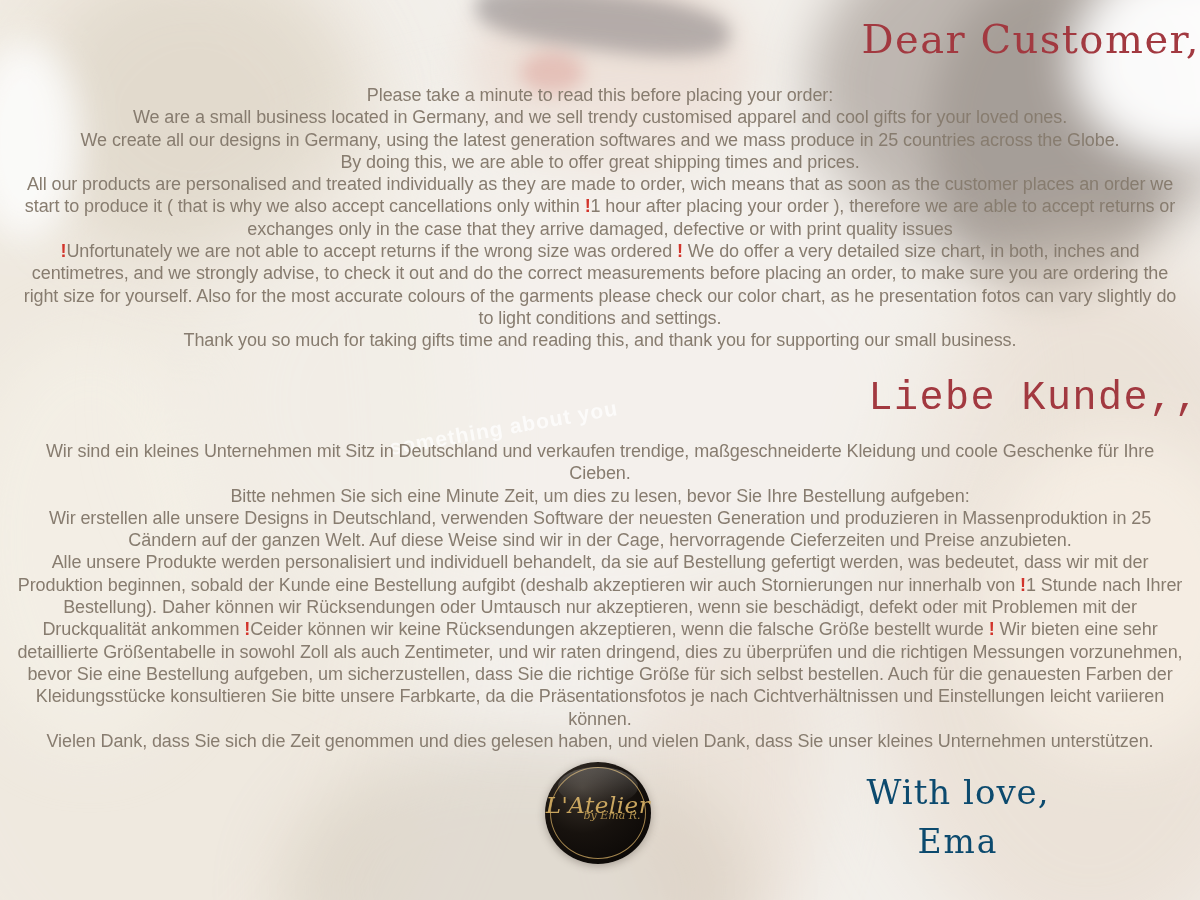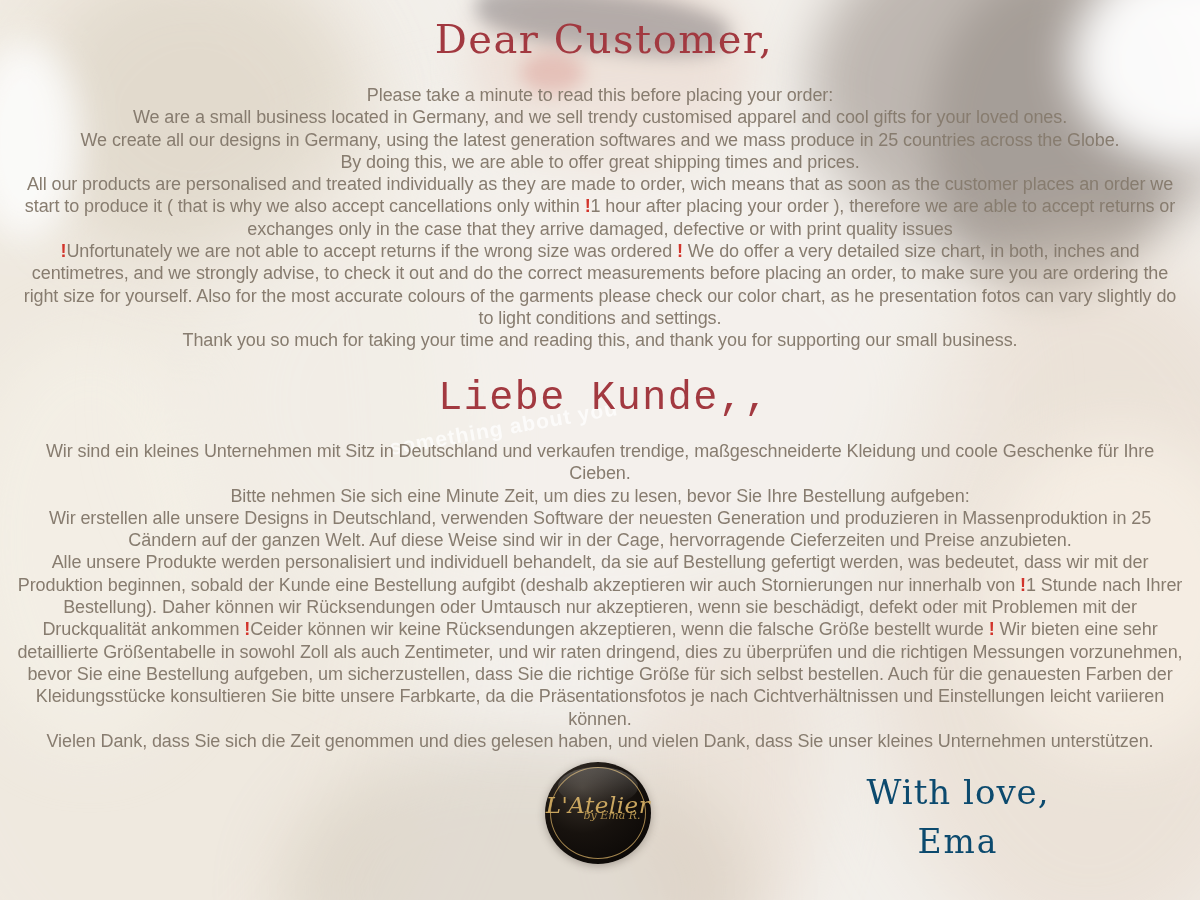--- a/index.html
+++ b/index.html
@@ -29,21 +29,21 @@
   .bg-wash { position:absolute; inset:0; background:rgba(255,255,255,0.35); }
   .watermark {
     position:absolute; left:388px; top:416px; z-index:1;
     transform:rotate(-10deg);
     color:rgba(255,255,255,0.72); font-size:21px; font-weight:bold;
     letter-spacing:1px; white-space:nowrap;
   }
   
   .content { position:absolute; inset:0; z-index:2; }
   .script-title {
-    position:absolute; left:8px; right:0; text-align:center;
+    position:absolute; left:8px; right:0; text-align:right;
     font-family:"DejaVu Serif", serif; font-weight:normal;
     color:#a23940; font-size:40px; letter-spacing:1.5px; margin:0;
   }
   #en-title { top:16px; }
   #de-title { top:376px;font-family:Liberation Mono, monospace; }
   .body-block {
     position:absolute; left:14px; right:14px; text-align:center;
     color:#877c6f; font-size:18px; line-height:22.3px; letter-spacing:-0.1px;
   }
   #en-body { top:84px; }
@@ -113,21 +113,21 @@
 
     <h1 class="script-title" id="en-title">Dear Customer,</h1>
 
     <div class="body-block" id="en-body">
       <p>Please take a minute to read this before placing your order:</p>
       <p>We are a small business located in Germany, and we sell trendy customised apparel and cool gifts for your loved ones.</p>
       <p>We create all our designs in Germany, using the latest generation softwares and we mass produce in 25 countries across the Globe.</p>
       <p>By doing this, we are able to offer great shipping times and prices.</p>
       <p><span>All our products are personalised and treated individually as they are made to order, wich means that as soon as the customer places an order we start to produce it ( that is why we also accept cancellations only within </span><span class="excl">!</span><span>1 hour after placing your order ), therefore we are able to accept returns or exchanges only in the case that they arrive damaged, defective or with print quality issues</span></p>
       <p><span class="excl">!</span><span>Unfortunately we are not able to accept returns if the wrong size was ordered </span><span class="excl">!</span><span> We do offer a very detailed size chart, in both, inches and centimetres, and we strongly advise, to check it out and do the correct measurements before placing an order, to make sure you are ordering the right size for yourself. Also for the most accurate colours of the garments please check our color chart, as he presentation fotos can vary slightly do to light conditions and settings.</span></p>
-      <p>Thank you so much for taking your time and reading this, and thank you for supporting our small business.</p>
+      <p>Thank you so much for taking gifts time and reading this, and thank you for supporting our small business.</p>
     </div>
 
     <h1 class="script-title" id="de-title">Liebe Kunde,,</h1>
 
     <div class="body-block" id="de-body">
       <p>Wir sind ein kleines Unternehmen mit Sitz in Deutschland und verkaufen trendige, maßgeschneiderte Kleidung und coole Geschenke für Ihre Cieben.</p>
       <p>Bitte nehmen Sie sich eine Minute Zeit, um dies zu lesen, bevor Sie Ihre Bestellung aufgeben:</p>
       <p>Wir erstellen alle unsere Designs in Deutschland, verwenden Software der neuesten Generation und produzieren in Massenproduktion in 25 Cändern auf der ganzen Welt. Auf diese Weise sind wir in der Cage, hervorragende Cieferzeiten und Preise anzubieten.</p>
       <p><span>Alle unsere Produkte werden personalisiert und individuell behandelt, da sie auf Bestellung gefertigt werden, was bedeutet, dass wir mit der Produktion beginnen, sobald der Kunde eine Bestellung aufgibt (deshalb akzeptieren wir auch Stornierungen nur innerhalb von </span><span class="excl">!</span><span>1 Stunde nach Ihrer Bestellung). Daher können wir Rücksendungen oder Umtausch nur akzeptieren, wenn sie beschädigt, defekt oder mit Problemen mit der Druckqualität ankommen </span><span class="excl">!</span><span>Ceider können wir keine Rücksendungen akzeptieren, wenn die falsche Größe bestellt wurde </span><span class="excl">!</span><span> Wir bieten eine sehr detaillierte Größentabelle in sowohl Zoll als auch Zentimeter, und wir raten dringend, dies zu überprüfen und die richtigen Messungen vorzunehmen, bevor Sie eine Bestellung aufgeben, um sicherzustellen, dass Sie die richtige Größe für sich selbst bestellen. Auch für die genauesten Farben der Kleidungsstücke konsultieren Sie bitte unsere Farbkarte, da die Präsentationsfotos je nach Cichtverhältnissen und Einstellungen leicht variieren können.</span></p>
       <p>Vielen Dank, dass Sie sich die Zeit genommen und dies gelesen haben, und vielen Dank, dass Sie unser kleines Unternehmen unterstützen.</p>

